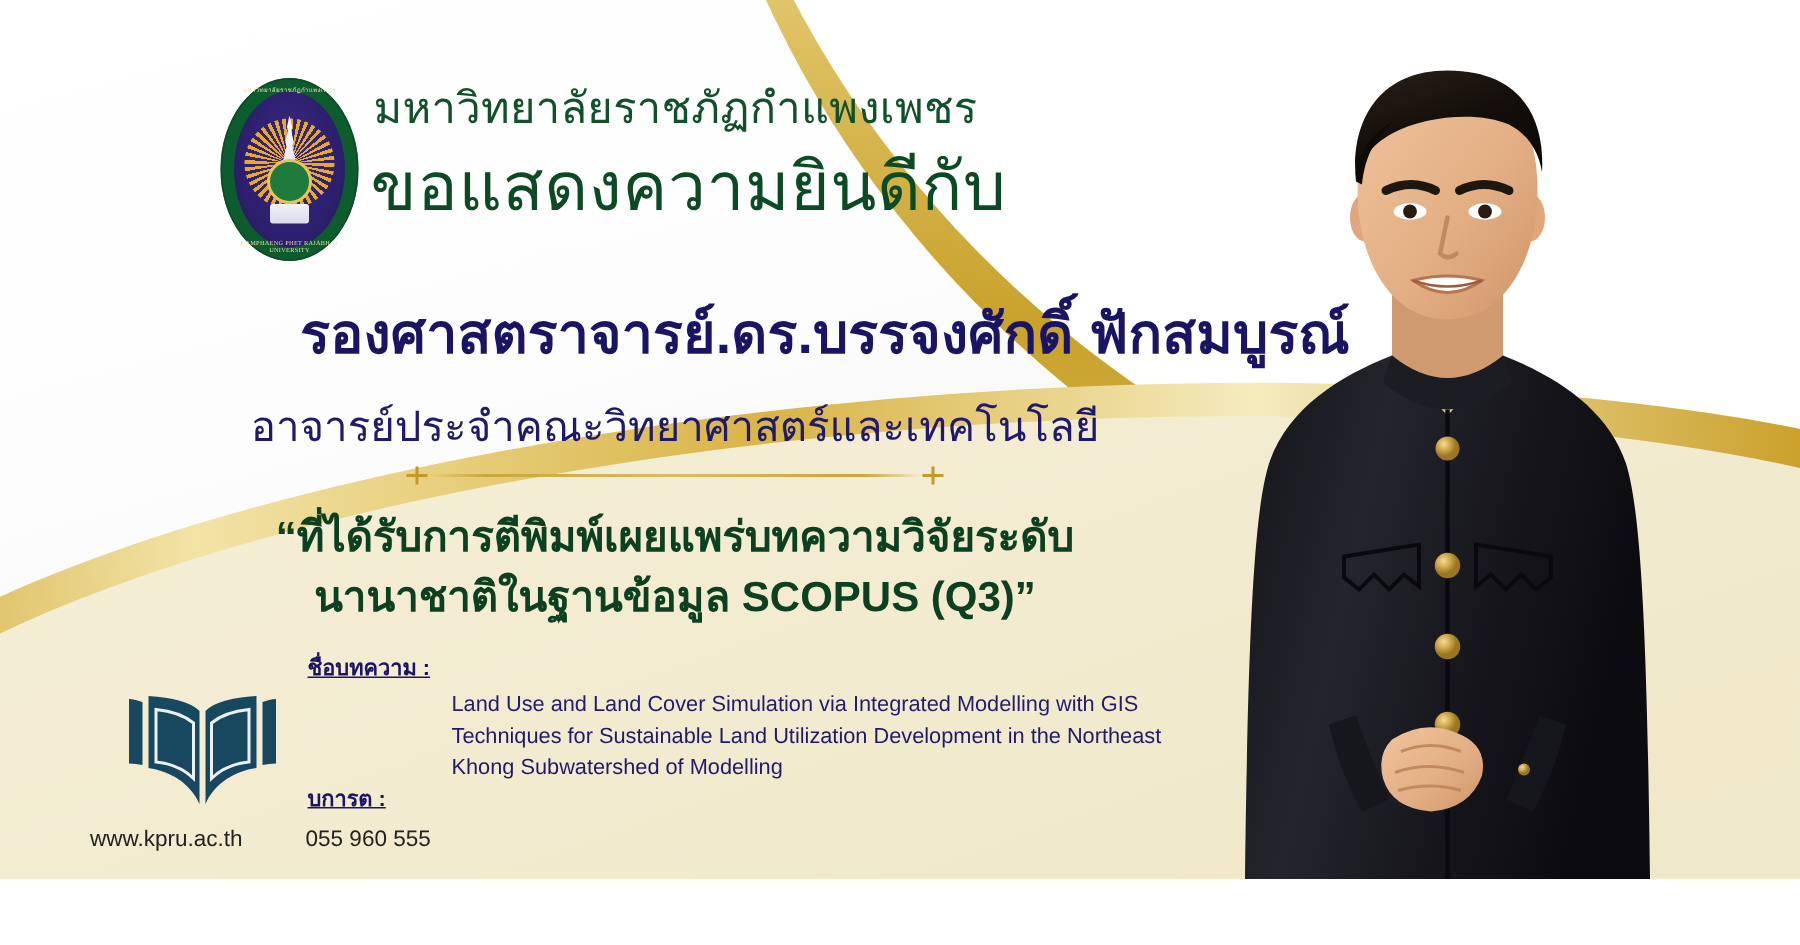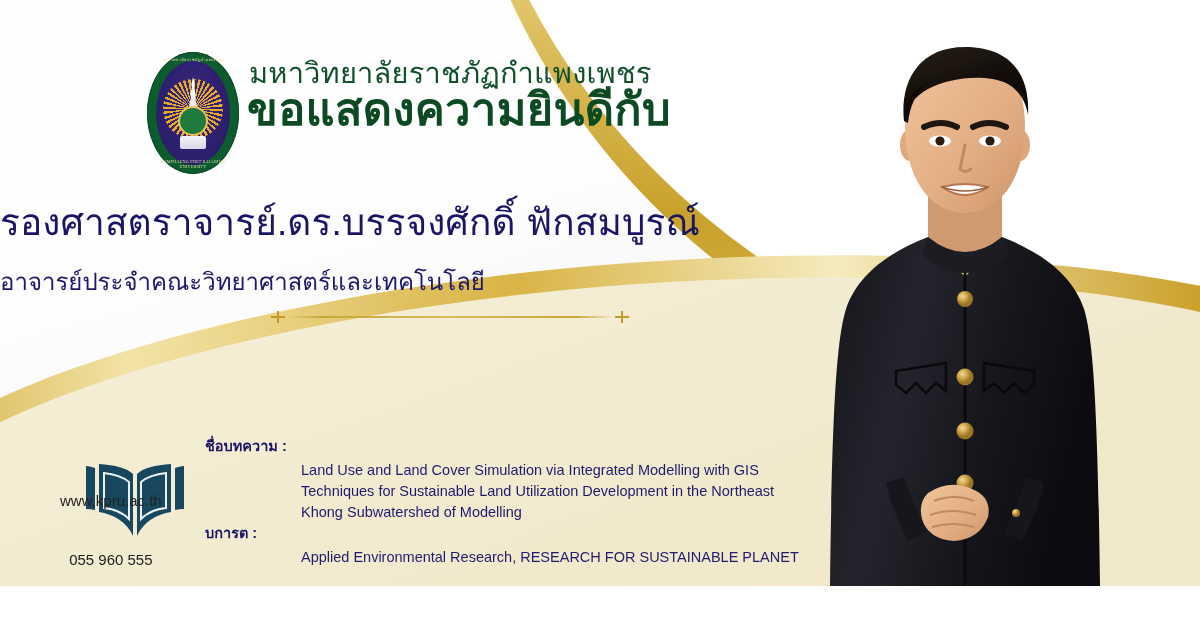--- a/index.html
+++ b/index.html
@@ -130,34 +130,34 @@
   .seal-txt-top{ top:4px; }
   .seal-txt-bot{ bottom:5px; }
 
   
   .uni-name{
     position:absolute; left:249px; top:58px;
     font-size:29px; color:#11512a; font-weight:400;
     letter-spacing:.2px; line-height:1.1;
   }
   .congrats{
-    position:absolute; left:247px; top:86px;
-    font-size:45px; color:#0c4a23; font-weight:bold;
+    position:absolute; left:247px; top:101px;
+    font-size:45px; color:#0c4a23; font-weight:normal;
     letter-spacing:.4px; line-height:1.05;
   }
   .person-name{
     position:absolute; left:0; right:0; top:192px;
-    text-align:left; padding-right:300px;
-    font-size:37px; color:#1a1464; font-weight:normal;
+    text-align:right; padding-right:300px;
+    font-size:37px; color:#1a1464; font-weight:bold;
     letter-spacing:.1px; white-space:nowrap;
   }
   .person-role{
     position:absolute; left:0; right:0; top:262px;
-    padding-right:300px;
-    font-size:24px; color:#1f1a6b; font-weight:400;
+    text-align:center; padding-right:300px;
+    font-size:28px; color:#1f1a6b; font-weight:400;
   }
 
   
   .divider-wrap{
     position:absolute; left:0; right:0; top:310px;
     padding-right:300px;
     display:flex; align-items:center; justify-content:center;
   }
   .divider-line{
     width:330px; height:2px;
@@ -188,31 +188,32 @@
   
   .details{
     position:absolute; left:205px; top:436px;
     width:700px;
     font-size:14.5px; color:#1f1a6b; line-height:1.46;
   }
   .det-row{ display:flex; align-items:flex-start; }
   .det-label{
     flex:none; font-weight:bold; color:#1a1464;
     white-space:nowrap;
+    text-decoration:underline;
   }
   .det-label.w1{ width:96px; }
   .det-label.w2{ width:96px; }
   .det-value{ color:#211c6e;margin-top:24px; }
   .det-cont{ padding-left:96px; }
 
   
   .footer{
     position:absolute; left:60px; bottom:18px;
     display:flex; gap:42px; align-items:center;
-    font-size:15px; color:#222;flex-direction:column; 
+    font-size:15px; color:#222; 
   }
 
   
   .portrait{
     position:absolute; right:70px; bottom:0;
     width:330px; height:545px;
   }
 </style>
 </head>
 <body>
@@ -247,20 +248,24 @@
   <div class="congrats">ขอแสดงความยินดีกับ</div>
   <div class="person-name">รองศาสตราจารย์.ดร.บรรจงศักดิ์ ฟักสมบูรณ์</div>
   <div class="person-role">อาจารย์ประจำคณะวิทยาศาสตร์และเทคโนโลยี</div>
 
   <div class="divider-wrap">
     <span class="divider-star"></span>
     <span class="divider-line"></span>
     <span class="divider-star"></span>
   </div>
 
+  <div class="quote">
+    <div>“ที่ได้รับการตีพิมพ์เผยแพร่บทความวิจัยระดับ</div>
+    <div>นานาชาติในฐานข้อมูล SCOPUS (Q3)”</div>
+  </div>
 
   <svg class="book-icon" viewBox="0 0 104 86">
     <g fill="#18485f">
       <path d="M50 22 L50 84 C44 70 30 62 16 60 L16 12 C32 13 44 16 50 22 Z"></path>
       <path d="M54 22 L54 84 C60 70 74 62 88 60 L88 12 C72 13 60 16 54 22 Z"></path>
     </g>
     <g fill="#18485f">
       <path d="M12 16 L12 58 C9 57.5 6 57 3 57 L3 14 C6 14 9 15 12 16 Z"></path>
       <path d="M92 16 L92 58 C95 57.5 98 57 101 57 L101 14 C98 14 95 15 92 16 Z"></path>
     </g>
@@ -273,21 +278,20 @@
   <div class="details">
     <div class="det-row">
       <span class="det-label w1">ชื่อบทความ :</span>
       <span class="det-value">Land Use and Land Cover Simulation via Integrated Modelling with GIS</span>
     </div>
     <div class="det-cont">Techniques for Sustainable Land Utilization Development in the Northeast</div>
     <div class="det-cont">Khong Subwatershed of Modelling</div>
 
     <div class="det-row">
       <span class="det-label w2">บการต :</span>
-      <span class="det-value">Applied Environmental Research, RESEARCH FOR SUSTAINABLE PLANET</span>
     </div>
   </div>
 
   <div class="footer">
     <span>www.kpru.ac.th</span>
     <span>055 960 555</span>
   </div>
 
   <svg class="portrait" viewBox="0 0 330 545">
     <defs>

